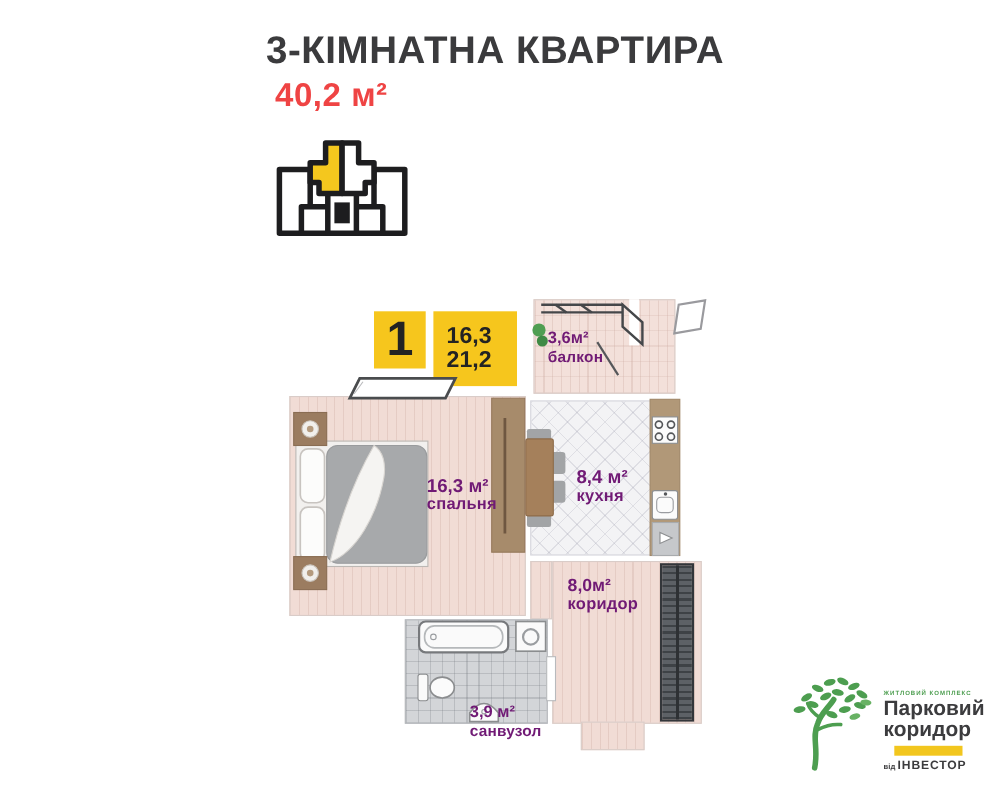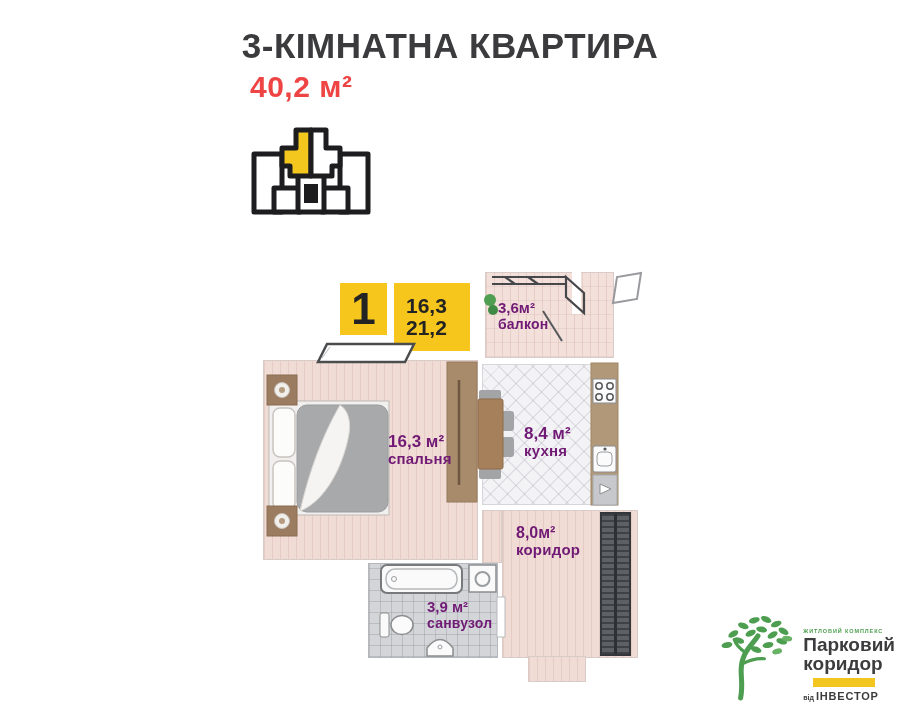--- a/index.html
+++ b/index.html
@@ -64,21 +64,21 @@
   .badge-areas{flex-direction:column;align-items:flex-start;justify-content:center;
     padding-left:12px;font-size:21px;font-weight:800;line-height:1.05;}
   
   .room-label{position:absolute;color:#701a75;line-height:1.12;}
   .room-label .area{display:block;font-weight:800;}
   .room-label .rname{display:block;font-weight:600;letter-spacing:.2px;}
   .lbl-balcony .area{font-size:15px;}  .lbl-balcony .rname{font-size:14px;}
   .lbl-bedroom .area{font-size:17px;}  .lbl-bedroom .rname{font-size:15px;}
   .lbl-kitchen .area{font-size:17px;}  .lbl-kitchen .rname{font-size:15px;}
   .lbl-corridor .area{font-size:16px;} .lbl-corridor .rname{font-size:15px;}
-  .lbl-bath .area{font-size:15px;}     .lbl-bath .rname{font-size:14px;}
+  .lbl-bath .area{font-size:15px;margin-top:41px;}     .lbl-bath .rname{font-size:14px;}
   
   .plan-svg{position:absolute;left:0;top:0;width:900px;height:720px;pointer-events:none;}
   
   .logo{position:absolute;left:715px;top:606px;width:180px;height:104px;display:flex;}
   .logo-text{margin-left:6px;padding-top:22px;}
   .logo-tagline{font-size:5.5px;font-weight:700;letter-spacing:.9px;color:#4d9e50;margin-bottom:2px;}
   .logo-brand{font-size:19px;font-weight:800;color:#3c3c3e;line-height:.98;}
   .logo-bar{width:62px;height:9px;background:#f2c61e;margin:5px 0 3px 10px;}
   .logo-dev{font-size:11px;font-weight:800;color:#3c3c3e;letter-spacing:.8px;}
   .logo-dev .pref{font-size:7px;font-weight:700;margin-right:2px;letter-spacing:0;}

